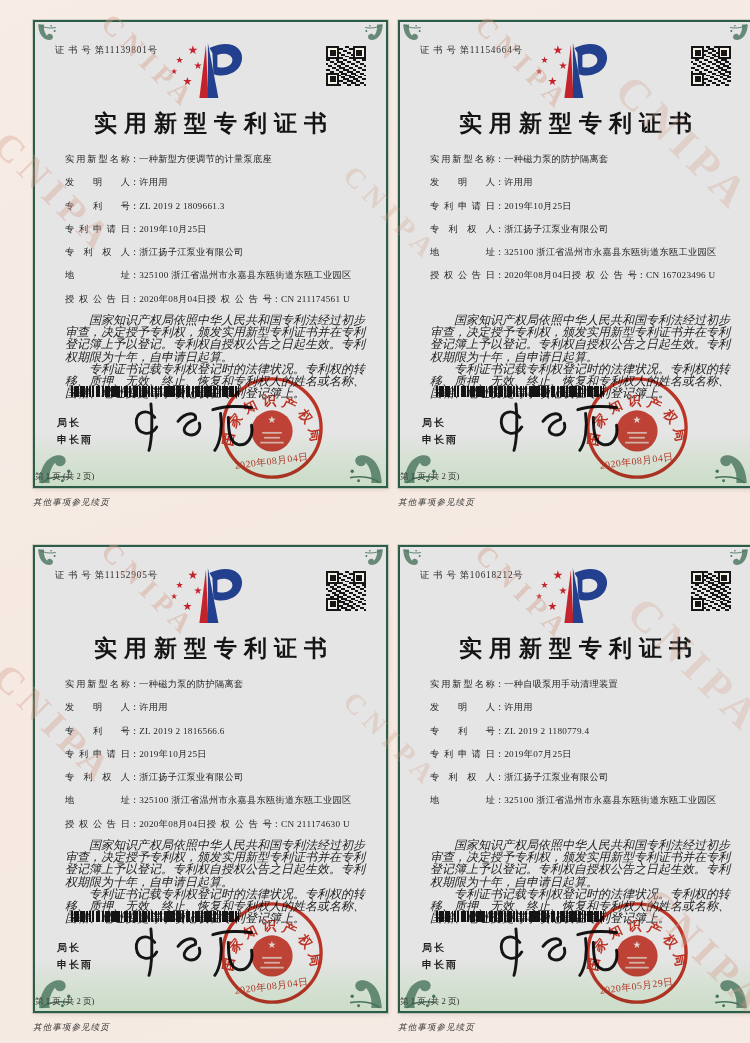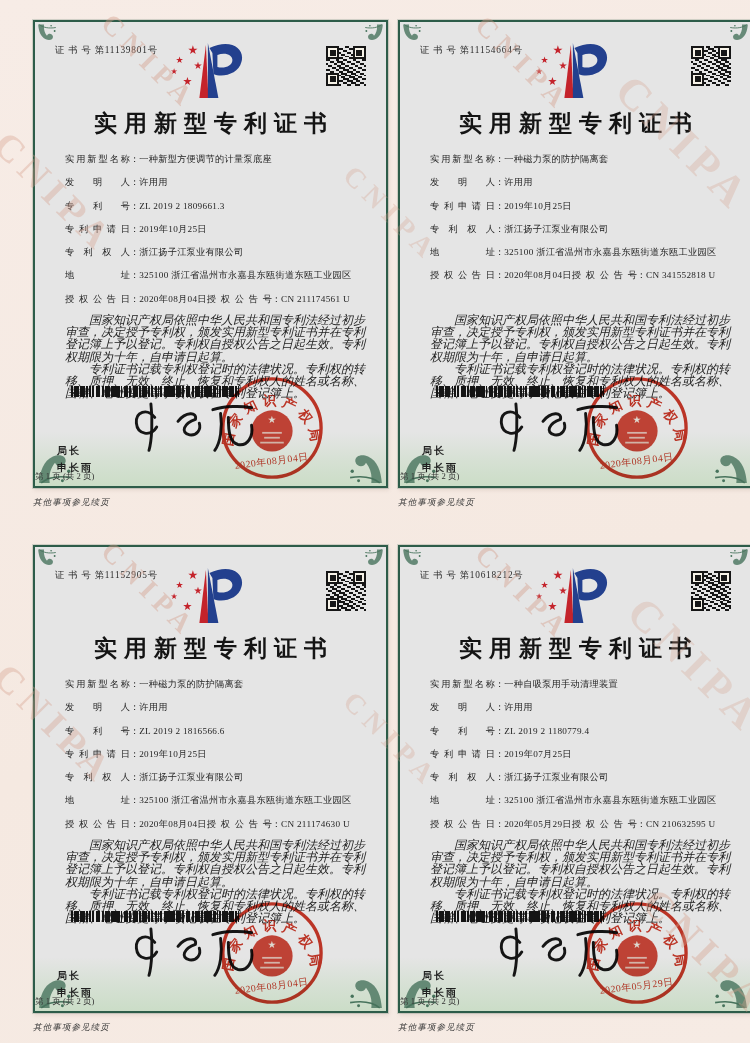--- a/index.html
+++ b/index.html
@@ -50,21 +50,21 @@
   .fvalue{letter-spacing:.3px;}
   .fpair.second{}
   .legal{position:absolute;top:292px;left:30px;right:10px;z-index:2;
          font-size:12px;line-height:12.2px;color:#222;font-style:italic;}
   .legal p{margin:0;text-indent:2em;}
   .barcode{position:absolute;top:364px;left:36px;width:168px;height:11px;z-index:2;
     background-image:
       repeating-linear-gradient(90deg,#141414 0 1.6px,transparent 1.6px 3.1px),
       repeating-linear-gradient(90deg,#141414 0 2.3px,transparent 2.3px 8.9px),
       repeating-linear-gradient(90deg,#141414 0 1.1px,transparent 1.1px 5.3px);}
-  .signer{position:absolute;top:420px;left:22px;z-index:2;line-height:17px;letter-spacing:2px;
+  .signer{position:absolute;top:392px;left:22px;z-index:2;line-height:17px;letter-spacing:2px;
           font-size:10px;font-weight:700;color:#1f1f1f;font-family:Liberation Serif, serif;}
   .signature{position:absolute;top:378px;left:88px;width:140px;height:60px;z-index:3;}
   .seal{position:absolute;top:352px;left:183px;width:108px;height:108px;z-index:4;
         mix-blend-mode:multiply;opacity:.95;}
   .seal svg{width:100%;height:100%;display:block;}
   .page-no{position:absolute;top:449px;left:0;width:100%;z-index:2;
            font-size:8.6px;color:#333;}
   .cont-note{margin-top:9px;text-align:left;font-size:8.6px;color:#3a3a3a;
              letter-spacing:1px;font-style:italic;}
 </style>
@@ -257,21 +257,21 @@
           <path fill-rule="evenodd" fill="#23408e" d="M40,8 C62,-2 76,9 72,22 C69,34 53,38 44,34 L43,13 Z M48,15 C56,12 63,15 63,20 C63,26 55,29 48,27 Z"></path>
         </svg>
       </div>
       <h1 class="title">实用新型专利证书</h1>
       <div class="fields">
           <div class="frow"><span class="fpair"><span class="flabel">实用新型名称</span><span>：</span><span class="fvalue">一种磁力泵的防护隔离套</span></span></div>
           <div class="frow"><span class="fpair"><span class="flabel">发明人</span><span>：</span><span class="fvalue">许用用</span></span></div>
           <div class="frow"><span class="fpair"><span class="flabel">专利申请日</span><span>：</span><span class="fvalue">2019年10月25日</span></span></div>
           <div class="frow"><span class="fpair"><span class="flabel">专利权人</span><span>：</span><span class="fvalue">浙江扬子江泵业有限公司</span></span></div>
           <div class="frow"><span class="fpair"><span class="flabel">地址</span><span>：</span><span class="fvalue">325100 浙江省温州市永嘉县东瓯街道东瓯工业园区</span></span></div>
-          <div class="frow"><span class="fpair"><span class="flabel">授权公告日</span><span>：</span><span class="fvalue">2020年08月04日</span></span><span class="fpair second"><span class="flabel">授权公告号</span><span>：</span><span class="fvalue">CN 341552818 U</span></span></div>
+          <div class="frow"><span class="fpair"><span class="flabel">授权公告日</span><span>：</span><span class="fvalue">2020年08月04日</span></span><span class="fpair second"><span class="flabel">授权公告号</span><span>：</span><span class="fvalue">CN 167023496 U</span></span></div>
         </div>
       <div class="legal">
           <p>国家知识产权局依照中华人民共和国专利法经过初步审查，决定授予专利权，颁发实用新型专利证书并在专利登记簿上予以登记。专利权自授权公告之日起生效。专利权期限为十年，自申请日起算。</p>
           <p>专利证书记载专利权登记时的法律状况。专利权的转移、质押、无效、终止、恢复和专利权人的姓名或名称、国籍、地址变更等事项记载在专利登记簿上。</p>
         </div>
       <div class="barcode"></div>
       <div class="signer">
         <div>局长</div>
         <div>申长雨</div>
       </div>
@@ -481,21 +481,20 @@
         </svg>
       </div>
       <h1 class="title">实用新型专利证书</h1>
       <div class="fields">
           <div class="frow"><span class="fpair"><span class="flabel">实用新型名称</span><span>：</span><span class="fvalue">一种自吸泵用手动清理装置</span></span></div>
           <div class="frow"><span class="fpair"><span class="flabel">发明人</span><span>：</span><span class="fvalue">许用用</span></span></div>
           <div class="frow"><span class="fpair"><span class="flabel">专利号</span><span>：</span><span class="fvalue">ZL 2019 2 1180779.4</span></span></div>
           <div class="frow"><span class="fpair"><span class="flabel">专利申请日</span><span>：</span><span class="fvalue">2019年07月25日</span></span></div>
           <div class="frow"><span class="fpair"><span class="flabel">专利权人</span><span>：</span><span class="fvalue">浙江扬子江泵业有限公司</span></span></div>
           <div class="frow"><span class="fpair"><span class="flabel">地址</span><span>：</span><span class="fvalue">325100 浙江省温州市永嘉县东瓯街道东瓯工业园区</span></span></div>
-          <div class="frow"><span class="fpair"><span class="flabel">授权公告日</span><span>：</span><span class="fvalue">2020年05月29日</span></span><span class="fpair second"><span class="flabel">授权公告号</span><span>：</span><span class="fvalue">CN 210632595 U</span></span></div>
         </div>
       <div class="legal">
           <p>国家知识产权局依照中华人民共和国专利法经过初步审查，决定授予专利权，颁发实用新型专利证书并在专利登记簿上予以登记。专利权自授权公告之日起生效。专利权期限为十年，自申请日起算。</p>
           <p>专利证书记载专利权登记时的法律状况。专利权的转移、质押、无效、终止、恢复和专利权人的姓名或名称、国籍、地址变更等事项记载在专利登记簿上。</p>
         </div>
       <div class="barcode"></div>
       <div class="signer">
         <div>局长</div>
         <div>申长雨</div>
       </div>

